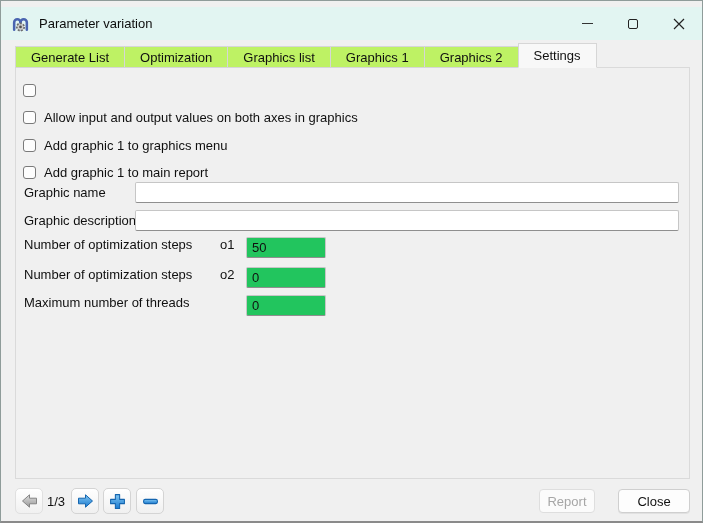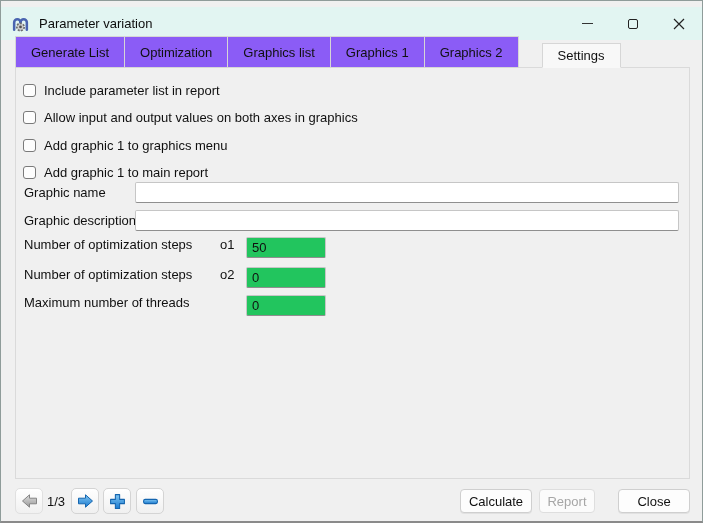--- a/index.html
+++ b/index.html
@@ -17,28 +17,27 @@
   }
   .titlebar .app-icon{width:19px;height:19px;margin-right:9px;flex:0 0 auto;}
   .title-text{font-size:13px;color:#0d0d0d;}
   .win-controls{position:absolute;right:0;top:0;height:33px;display:flex;}
   .win-btn{width:46px;height:33px;display:flex;align-items:center;justify-content:center;cursor:default;}
   .glyph-min{display:block;width:11px;border-top:1px solid #333;}
   .glyph-max{display:block;width:10px;height:10px;border:1.2px solid #222;border-radius:2px;}
   
   .tabbar{position:absolute;left:14px;top:45px;height:22px;display:flex;align-items:flex-end;z-index:3;}
   .tab{
-    height:32px;padding:0 15px;display:flex;align-items:center;
-    background:#8b5cf6;border:1px solid #d6d6d6;margin-right:-1px;
+    height:22px;padding:0 15px;display:flex;align-items:center;
+    background:#bef264;border:1px solid #d6d6d6;margin-right:-1px;
     font-size:13px;white-space:nowrap;position:relative;cursor:default;
   }
   .tab.active{
     background:#f8f8f8;height:25px;margin-top:-3px;border-bottom:1px solid #f8f8f8;
     z-index:4;
-    margin-left:24px;
   }
   
   .pane{
     position:absolute;left:14px;top:66px;width:675px;height:412px;
     border:1px solid #dadada;background:#f0f0f0;z-index:1;
   }
   .chk-row{position:absolute;left:7px;display:flex;align-items:center;gap:8px;height:15px;}
   .checkbox{
     width:13px;height:13px;background:#fdfdfd;border:1px solid #7a7a7a;
     border-radius:3px;flex:0 0 auto;cursor:default;
@@ -122,21 +121,20 @@
       </div>
     <div class="tab active">
         <span>Settings</span>
       </div>
   </div>
 
   <div class="pane">
 
     <div class="chk-row" style="top:15px;">
       <span class="checkbox"></span>
-      <span class="chk-label">Include parameter list in report</span>
     </div>
     <div class="chk-row" style="top:42px;">
       <span class="checkbox"></span>
       <span class="chk-label">Allow input and output values on both axes in graphics</span>
     </div>
     <div class="chk-row" style="top:70px;">
       <span class="checkbox"></span>
       <span class="chk-label">Add graphic 1 to graphics menu</span>
     </div>
     <div class="chk-row" style="top:97px;">
@@ -209,17 +207,16 @@
       <defs>
           <linearGradient id="gBlue3" x1="0" y1="0" x2="0" y2="1">
         <stop offset="0" stop-color="#82c7f2"></stop>
             <stop offset="1" stop-color="#1a7ad0"></stop>
       </linearGradient>
         </defs>
       <rect x="1.5" y="6" width="13" height="4" rx="1.5" fill="url(#gBlue3)" stroke="#1465af" stroke-width="1"></rect>
     </svg>
   </button>
 
-  <button class="dlg-btn btn-calculate">Calculate</button>
   <button class="dlg-btn btn-report disabled">Report</button>
   <button class="dlg-btn btn-close">Close</button>
 
 </div>
 
 </body></html>

